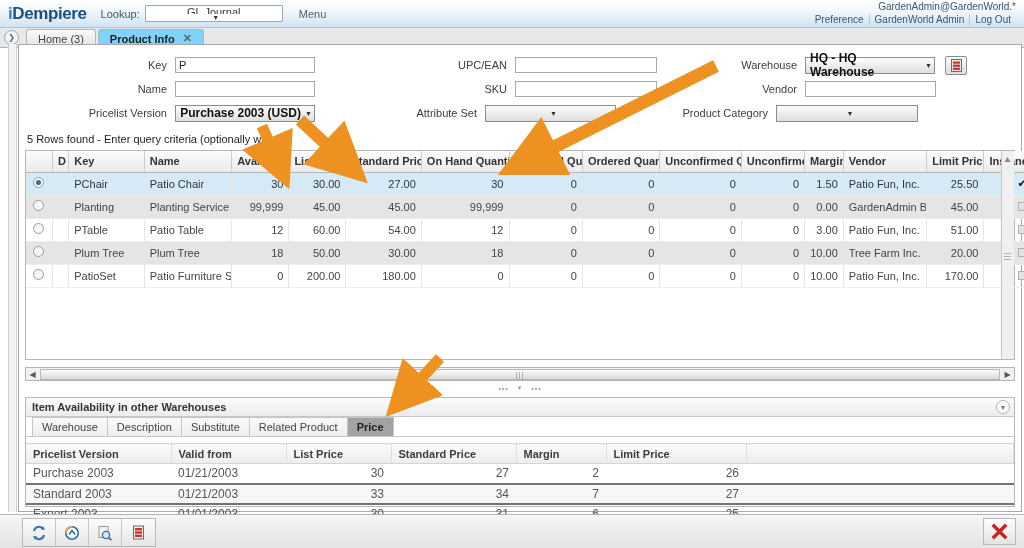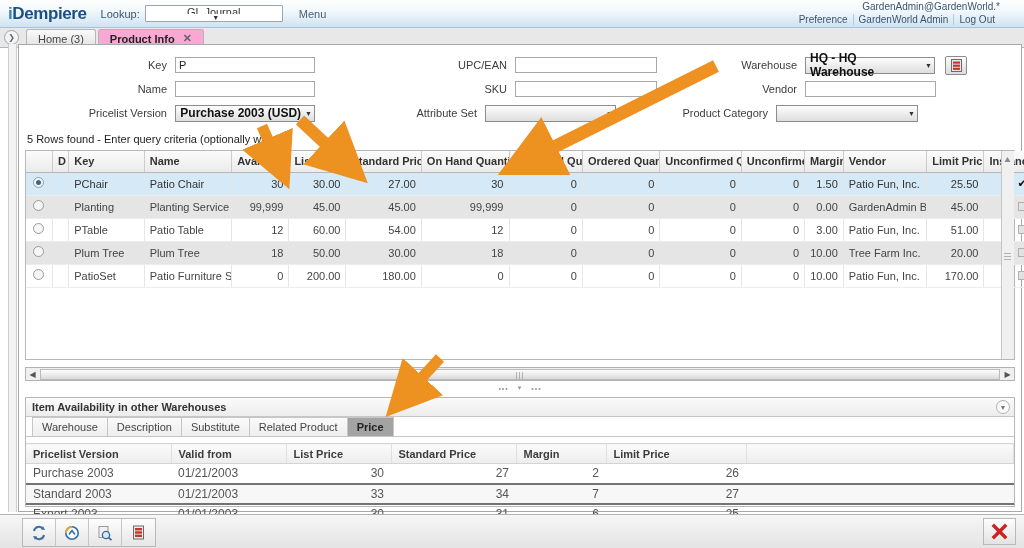--- a/index.html
+++ b/index.html
@@ -22,38 +22,38 @@
   .brand .i { color:#3f7fbf; }
   .brand .d { color:#1a4f86; }
   .lookup-label { color:#3a566e; margin-right:5px; font-size:11px; }
   .lookup-select {
     width:138px; height:17px; border:1px solid #9aa7b0; background:#fff;
     font-size:11px; padding:0 2px; display:flex; align-items:center;
     justify-content:space-between; border-radius:1px;flex-direction:column;
   }
   .lookup-select .cap { overflow:hidden; white-space:nowrap; }
   .menu-link { margin-left:16px; color:#4a6276; font-size:11px; }
-  .userbox { position:absolute; right:24px; top:1px; text-align:right;margin-left:34px; }
+  .userbox { position:absolute; right:8px; top:1px; text-align:right;margin-left:34px; }
   .username { font-size:10px; color:#3a566e; }
   .userlinks { font-size:10px; color:#3a566e; margin-top:2px; }
   .userlinks span { padding:0 5px; border-left:1px solid #b9c9d6; }
   .userlinks span:first-child { border-left:none; }
 
   
   .tabstrip {
     height:20px; background:#e8e8e8; border-bottom:1px solid #b5b5b5;
     display:flex; align-items:flex-end; padding-left:26px; position:relative;
   }
   .wtab {
     height:18px; padding:0 11px; margin-right:2px; font-size:11px;
     background:linear-gradient(to bottom,#fafafa,#e3e3e3);
     border:1px solid #b5b5b5; border-bottom:none;
     border-radius:3px 3px 0 0; display:flex; align-items:center; color:#444;
   }
-  .wtab.active { background:#f9a8d4; font-weight:bold; color:#222; }
+  .wtab.active { background:#7dd3fc; font-weight:bold; color:#222; }
   .wtab .x { margin-left:8px; color:#666; font-size:11px; }
   .sidepane-btn {
     position:absolute; left:4px; top:2px; width:15px; height:15px;
     border-radius:50%; border:1px solid #9aa7b0; background:#f4f4f4;
     font-size:8px; color:#5b6b77; display:flex; align-items:center; justify-content:center;
   }
 
   
   .window {
     position:absolute; left:18px; top:44px; right:2px; bottom:36px;
@@ -68,21 +68,21 @@
   .fcell { display:flex; align-items:center; }
   .flabel { text-align:right; padding-right:8px; font-size:11px; color:#3c3c3c; }
   .txtin {
     height:16px; border:1px solid #a9a9a9; background:#fff; font-size:11px;
     padding:0 3px; display:flex; align-items:center; color:#222;
   }
   .selin {
     height:17px; border:1px solid #8d8d8d;
     background:linear-gradient(to bottom,#fdfdfd,#dedede);
     font-size:11px; padding:0 2px 0 4px; display:flex; align-items:center;
-    justify-content:flex-end; color:#111;
+    justify-content:center; color:#111;
   }
   .selin.bold { font-weight:bold; font-size:12px; }
   .caret { font-size:7px; color:#333; margin-left:4px; }
   .iconbtn {
     width:22px; height:19px; border:1px solid #8d8d8d; border-radius:2px;
     background:linear-gradient(to bottom,#fcfcfc,#dcdcdc);
     display:flex; align-items:center; justify-content:center; margin-left:10px;
   }
   .statusline { font-size:11px; color:#222; padding:6px 0 5px 8px; font-weight:normal; }
 

